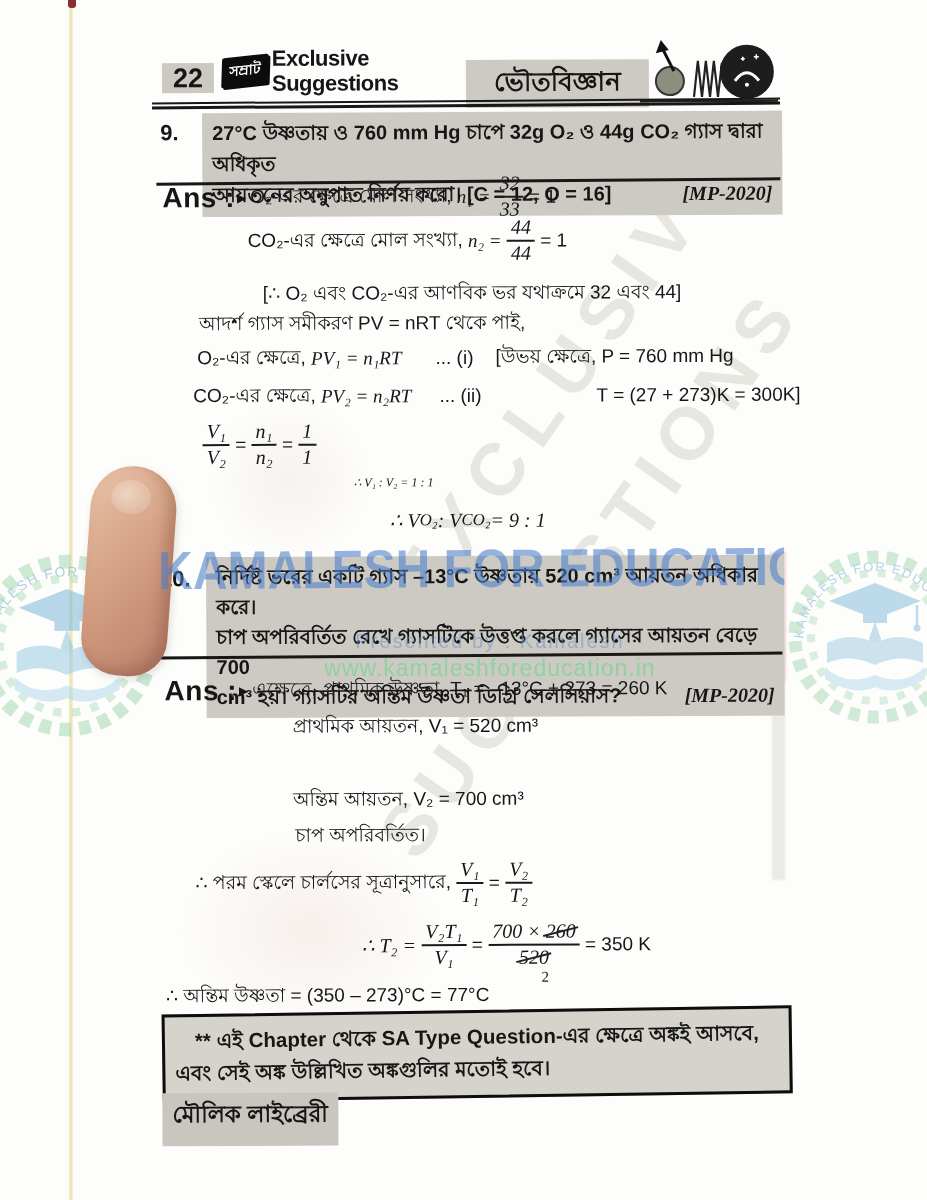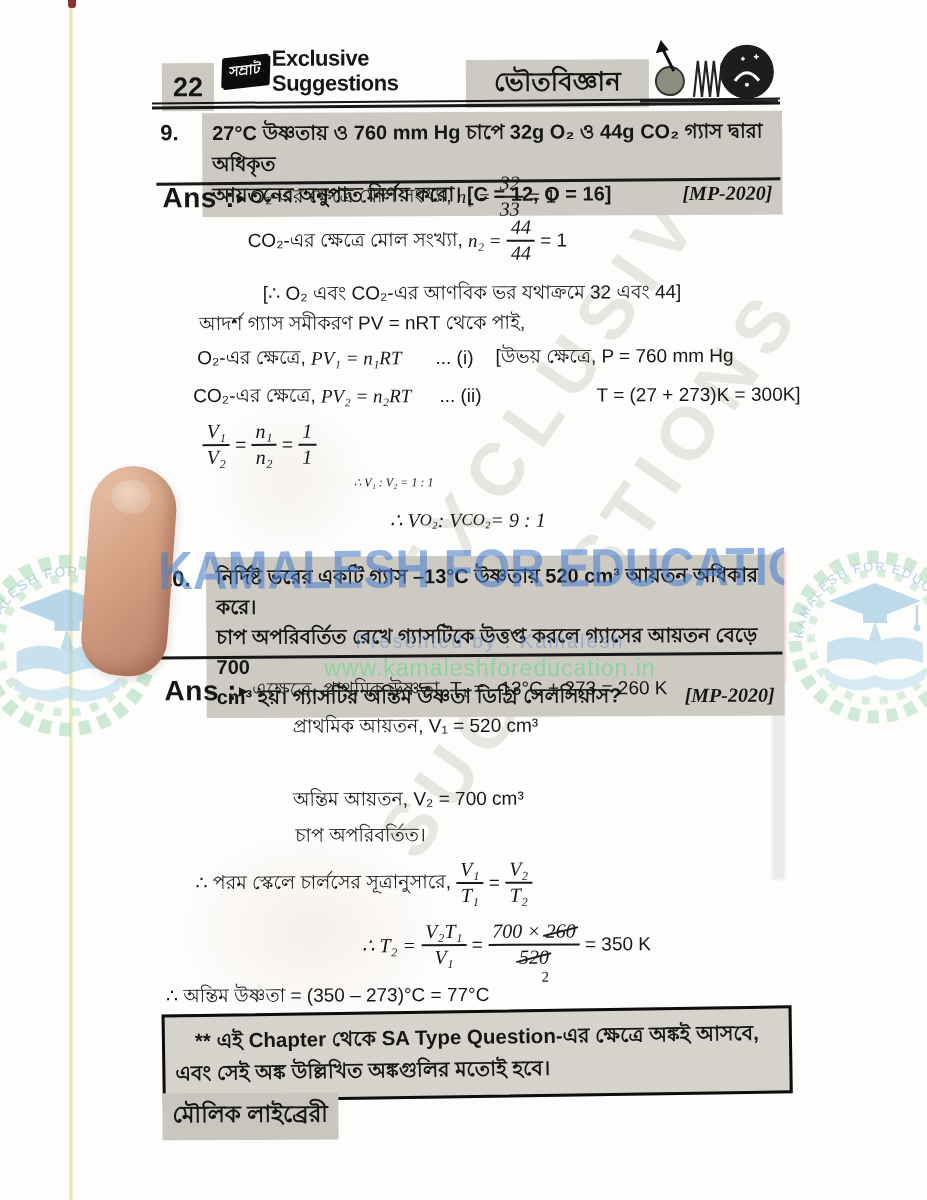--- a/index.html
+++ b/index.html
@@ -49,38 +49,38 @@
         font-family:"Liberation Serif",serif;font-style:italic;font-size:20px;vertical-align:middle;}
   .frac .num{border-bottom:2px solid #1a1a1a;padding:0 4px 1px;}
   .frac .den{padding-top:1px;}
   .frac.big{position:relative;}
   .under2{position:absolute;top:100%;left:58%;font-size:15px;font-style:normal;font-family:"Liberation Serif",serif;}
   .cancel{position:relative;display:inline-block;}
   .cancel::after{content:"";position:absolute;left:-3px;right:-3px;top:46%;height:2px;background:#222;transform:rotate(-14deg);}
   .ans-label{font-weight:bold;font-size:28px;letter-spacing:.5px;}
   .arrow{font-size:12px;margin:0 4px 0 2px;}
   
-  .pagenum{position:absolute;left:162px;top:62px;width:52px;height:48px;background:#ccc9c2;
+  .pagenum{position:absolute;left:162px;top:62px;width:52px;height:30px;background:#ccc9c2;
            display:flex;align-items:center;justify-content:center;font-size:27px;font-weight:bold;}
   .brand{position:absolute;left:222px;top:45px;display:flex;align-items:center;}
   .brand-box{width:46px;height:30px;background:#0c0c0c;color:#fff;display:flex;align-items:center;justify-content:center;
              font-size:14px;font-weight:bold;transform:skew(-8deg) rotate(-6deg);border-radius:2px;box-shadow:2px 2px 0 #0c0c0c;}
   .brand-lines{margin-left:4px;font-weight:800;font-size:22px;line-height:25px;letter-spacing:-.5px;}
   .subject{position:absolute;left:466px;top:60px;font-size:26px;font-weight:bold;padding:2px 28px;}
   .phys-icon{position:absolute;left:640px;top:38px;}
   
   .qnum{position:absolute;font-size:22px;font-weight:bold;}
   .qbox{position:absolute;background:#cdcac3;font-weight:bold;font-size:20px;line-height:31px;padding:5px 10px 6px;}
   .qline{display:flex;justify-content:space-between;gap:10px;}
   .ref{font-family:Liberation Serif, serif;font-style:italic;font-weight:bold;}
   
   .notebox{position:absolute;left:158px;top:1010px;width:604px;border:3px solid #0d0d0d;background:#d6d3cc;
            padding:8px 10px 10px;transform:rotate(-.6deg);font-weight:bold;font-size:20.5px;line-height:32px;}
   .notebox .c{text-align:center;}
-  .publisher{position:absolute;left:158px;top:1092px;background:#c9c6bf;padding:3px 10px 5px;
+  .publisher{position:absolute;left:158px;top:1092px;background:#c9c6bf;padding:3px 10px 11px;
              font-size:23px;font-weight:bold;}
 </style>
 </head>
 <body>
 
 <div class="photo">
 
   <div class="blob b1"></div>
   <div class="blob b2"></div>
   <div class="page-edge"></div>

